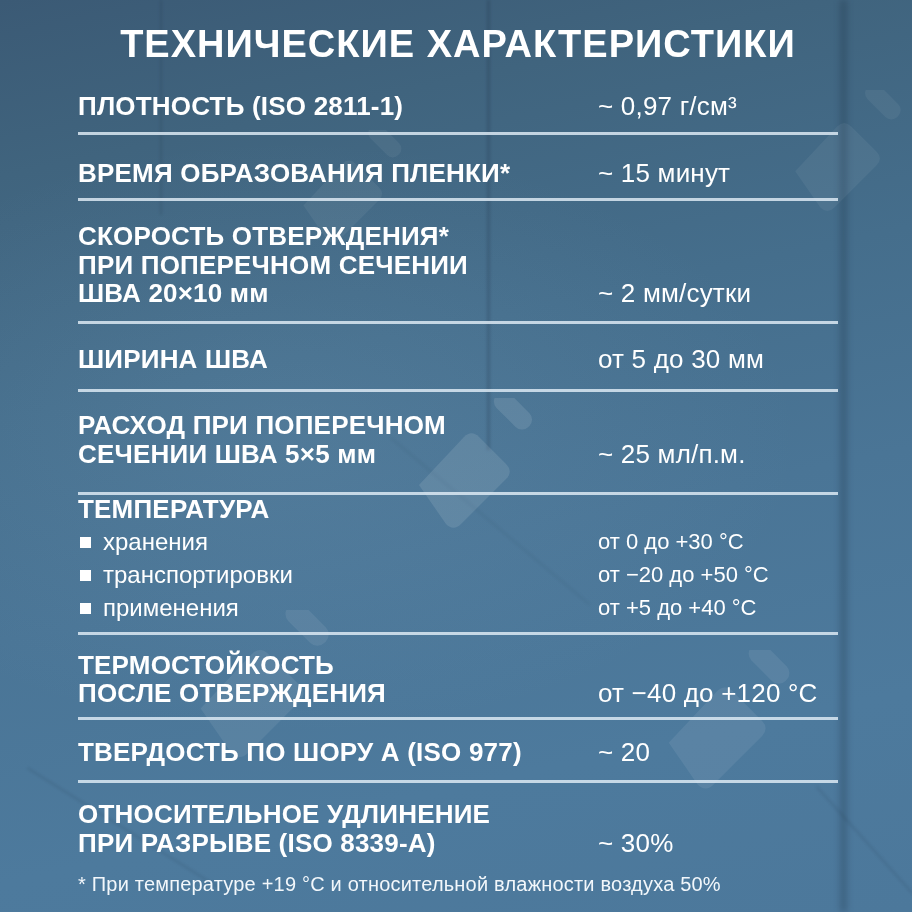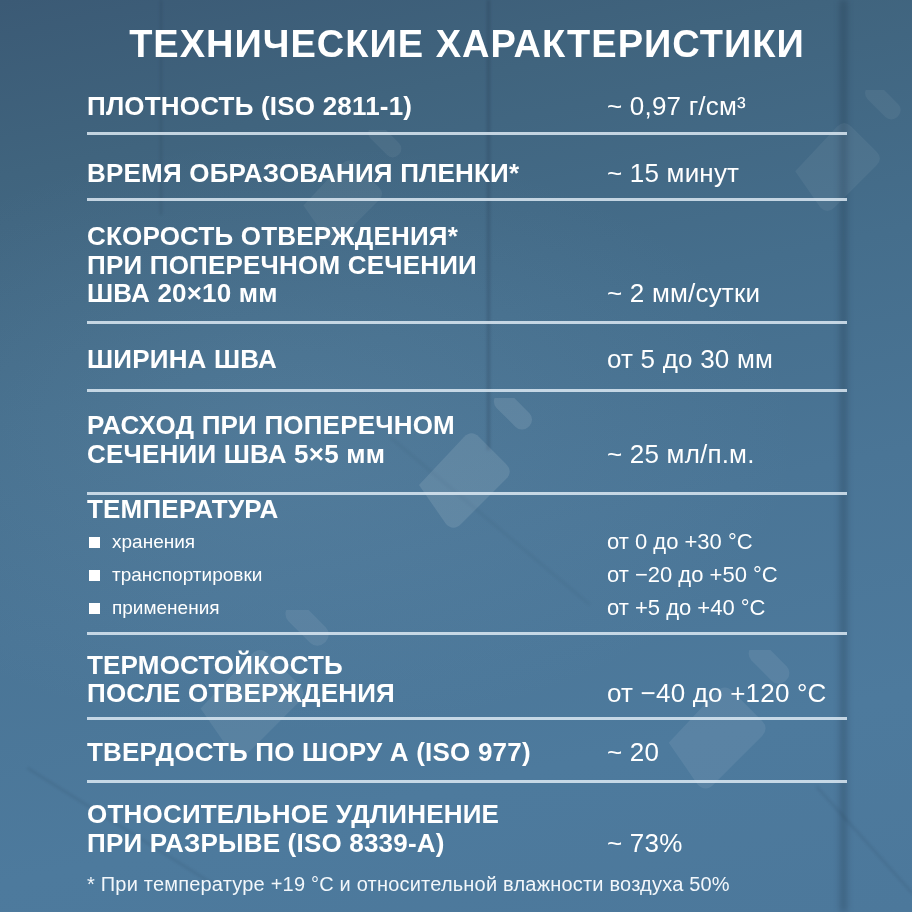--- a/index.html
+++ b/index.html
@@ -24,21 +24,21 @@
   
   .wm { position: absolute; opacity: 0.07; }
   .wm svg { display: block; }
   .wm-1 { left: 392px; top: 398px; opacity: 0.10; }
   .wm-2 { left: 170px; top: 610px; }
   .wm-3 { left: 640px; top: 650px; }
   .wm-4 { left: 770px; top: 90px; opacity: 0.05; }
   .wm-5 { left: 280px; top: 130px; opacity: 0.05; }
 
   .content {
-    position: absolute; left: 87px; top: 22px; width: 760px;
+    position: absolute; left: 78px; top: 22px; width: 760px;
   }
   .title {
     margin: 0 0 12px 0;
     font-size: 38px; line-height: 44px; font-weight: 700;
     letter-spacing: 1px; text-align: center; white-space: nowrap;
   }
   .row { border-bottom: 3px solid rgba(224,237,246,0.82); }
   .row:last-child { border-bottom: none; }
   .row-main { display: flex; align-items: flex-end; }
   .label {
@@ -57,21 +57,21 @@
   .row:nth-child(7) { padding: 16px 0 9px; }
   .row:nth-child(8) { padding: 18px 0 14px; }
   .row:nth-child(9) { padding: 17px 0 0; }
 
   .sub-row { display: flex; align-items: center; height: 30px; margin-top: 3px; }
   .sub-label { flex: 0 0 520px; display: flex; align-items: center; }
   .bullet {
     width: 11px; height: 11px; background: #ffffff;
     margin: 1px 12px 0 2px; flex: 0 0 auto;
   }
-  .sub-label-text { font-size: 19px; font-weight: 400; }
+  .sub-label-text { font-size: 24px; font-weight: 400; }
   .sub-value { flex: 1; font-size: 22px; }
 
   .footnote {
     margin-top: 16px;
     font-size: 20px; line-height: 22px; font-weight: 400;
     color: #f2f7fb; letter-spacing: 0.2px;
   }
 </style>
 </head>
 <body>
@@ -200,19 +200,19 @@
     <div class="row-main">
       <div class="label">ТВЕРДОСТЬ ПО ШОРУ А (ISO 977)</div>
       <div class="value">~ 20</div>
     </div>
   </div>
 
   <div class="row">
     <div class="row-main">
       <div class="label">ОТНОСИТЕЛЬНОЕ УДЛИНЕНИЕ
 ПРИ РАЗРЫВЕ (ISO 8339-A)</div>
-      <div class="value">~ 73%</div>
+      <div class="value">~ 30%</div>
     </div>
   </div>
 </div>
     <div class="footnote">* При температуре +19 °C и относительной влажности воздуха 50%</div>
   </div>
 </div>
 
 </body></html>

